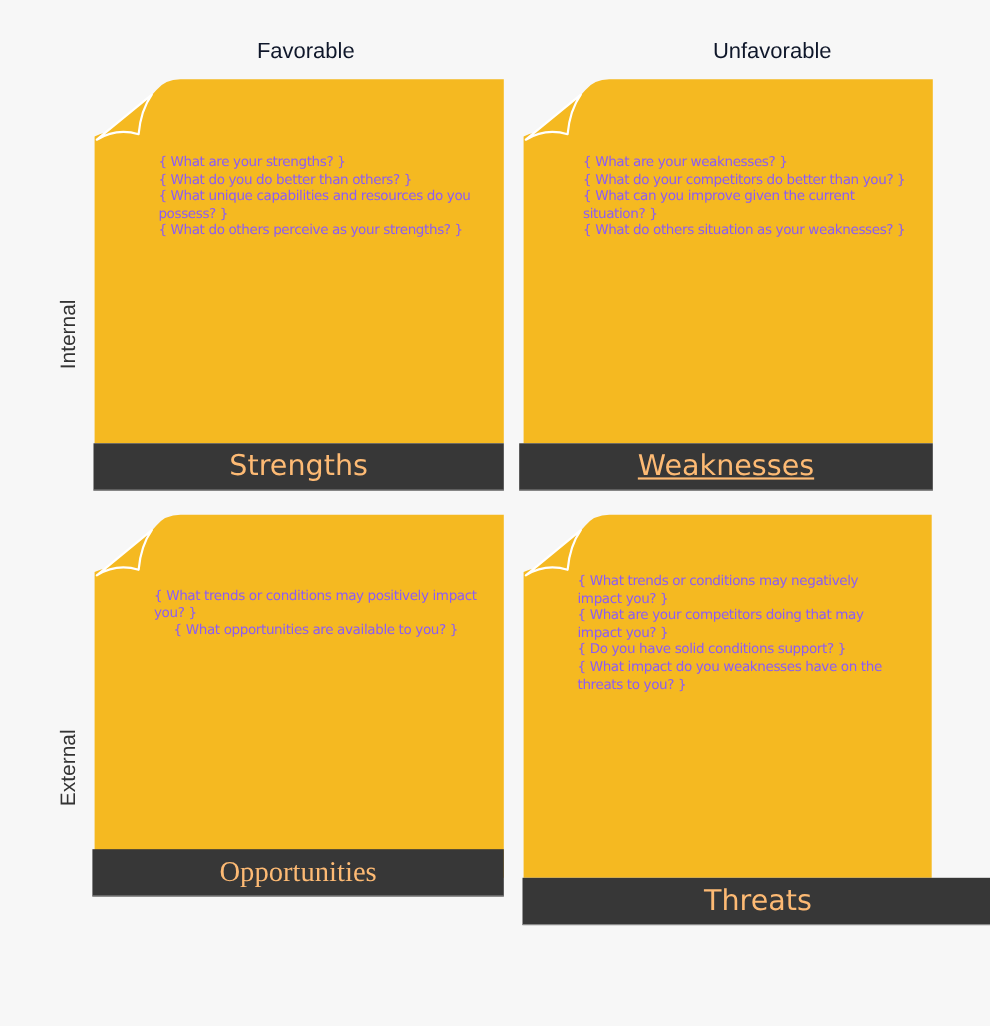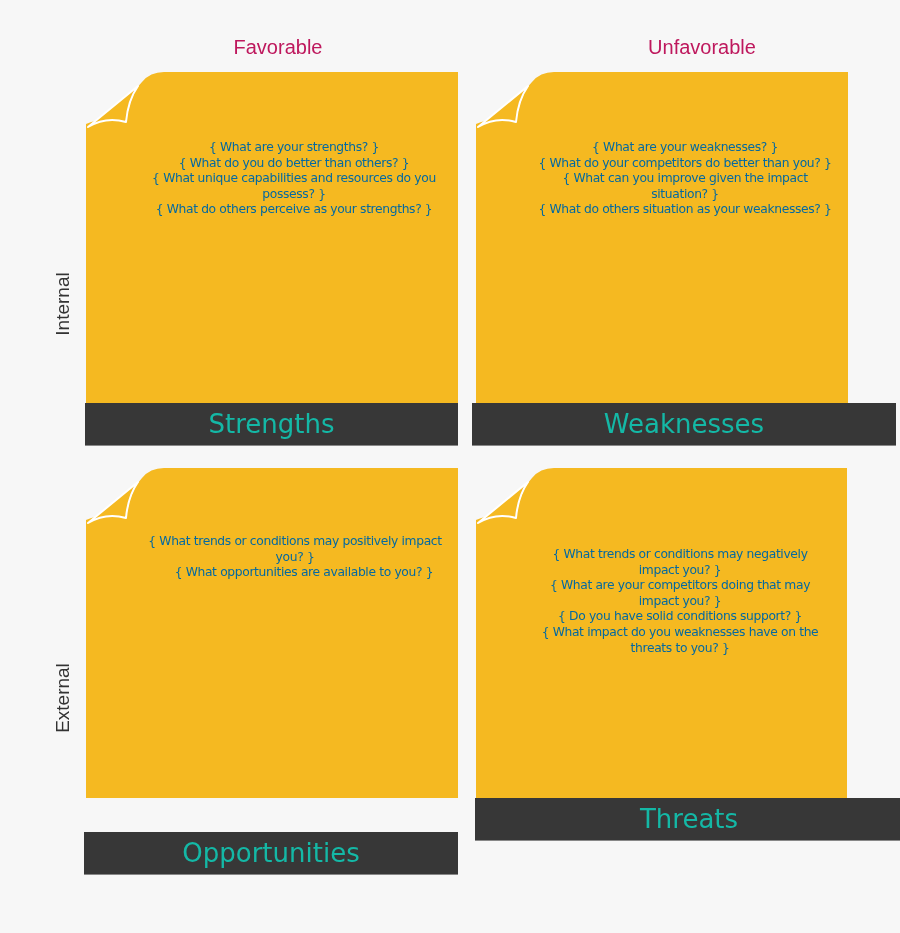--- a/index.html
+++ b/index.html
@@ -2,37 +2,37 @@
 <html><head>
 <meta charset="utf-8">
 <style>
   html, body { margin: 0; padding: 0; }
   body {
     width: 900px; height: 933px; position: relative; overflow: hidden;
     background: #f7f7f7;
     font-family: "Liberation Sans", "DejaVu Sans", sans-serif;
   }
   .col-head {
-    position: absolute; top: 36px; font-size: 20px; color: #be185d;
+    position: absolute; top: 36px; font-size: 20px; color: #0f172a;
     text-align: center; width: 300px;
   }
   .row-head {
     position: absolute; font-size: 19px; color: #333;
     transform: rotate(-90deg); transform-origin: center center;
     width: 140px; text-align: center; height: 24px; line-height: 24px;
   }
   .quad { position: absolute; }
   .quad svg.page { position: absolute; left: 0; top: 0; overflow: visible; }
   .quad .text {
-    position: absolute; font-size: 12.3px; color: #0369a1; line-height: 15.6px;
-    font-family: "DejaVu Sans", sans-serif; letter-spacing: -0.35px; text-align: center;
+    position: absolute; font-size: 12.3px; color: #8b5cf6; line-height: 15.6px;
+    font-family: "DejaVu Sans", sans-serif; letter-spacing: -0.35px;
   }
   .quad .text div { white-space: pre-wrap; }
   .bar {
-    position: absolute; background: #373737; color: #14b8a6;
+    position: absolute; background: #373737; color: #fdba74;
     font-family: "DejaVu Sans", sans-serif; font-size: 26px;
     text-align: center; line-height: 42px; height: 42px;
     border-bottom: 1px solid #888;
   }
 </style>
 </head>
 <body>
 
 <div class="col-head" style="left:128px;">Favorable</div>
 <div class="col-head" style="left:552px;">Unfavorable</div>
@@ -56,46 +56,46 @@
 <div class="bar" style="left:85px; top:403px; width:373px;">Strengths</div>
 
 <div class="quad" style="left:476px; top:72px; width:372px; height:331px;">
   <svg class="page" width="372" height="331">
     <path d="M0,52 Q18,44 40,50 Q44,22 56,10 Q64,0 78,0 L372,0 L372,331 L0,331 Z" fill="#f5b921"></path>
     <path d="M2,55 Q20,44 40,50 Q42,28 52,14 Z" fill="#f5b921" stroke="#ffffff" stroke-width="2" stroke-linejoin="round"></path>
   </svg>
   <div class="text" style="left:54px; top:68px; width:310px;">
     <div>{ What are your weaknesses? }</div>
     <div>{ What do your competitors do better than you? }</div>
-    <div>{ What can you improve given the impact</div>
+    <div>{ What can you improve given the current</div>
     <div>situation? }</div>
     <div>{ What do others situation as your weaknesses? }</div>
   </div>
 </div>
-<div class="bar" style="left:472px; top:403px; width:424px;">Weaknesses</div>
+<div class="bar" style="left:472px; top:403px; width:376px;text-decoration:underline;">Weaknesses</div>
 
 <div class="quad" style="left:86px; top:468px; width:407px; height:330px;">
   <svg class="page" width="372" height="330">
     <path d="M0,52 Q18,44 40,50 Q44,22 56,10 Q64,0 78,0 L372,0 L372,330 L0,330 Z" fill="#f5b921"></path>
     <path d="M2,55 Q20,44 40,50 Q42,28 52,14 Z" fill="#f5b921" stroke="#ffffff" stroke-width="2" stroke-linejoin="round"></path>
   </svg>
   <div class="text" style="left:54px; top:66px; width:310px;">
     <div>{ What trends or conditions may positively impact</div>
     <div>you? }</div>
     <div>     { What opportunities are available to you? }</div>
   </div>
 </div>
-<div class="bar" style="left:84px; top:832px; width:374px;">Opportunities</div>
+<div class="bar" style="left:84px; top:772px; width:374px;font-family:Liberation Serif, serif;">Opportunities</div>
 
 <div class="quad" style="left:476px; top:468px; width:371px; height:330px;">
   <svg class="page" width="371" height="330">
     <path d="M0,52 Q18,44 40,50 Q44,22 56,10 Q64,0 78,0 L371,0 L371,330 L0,330 Z" fill="#f5b921"></path>
     <path d="M2,55 Q20,44 40,50 Q42,28 52,14 Z" fill="#f5b921" stroke="#ffffff" stroke-width="2" stroke-linejoin="round"></path>
   </svg>
-  <div class="text" style="left:49px; top:53px; width:310px;margin-top:26px;">
+  <div class="text" style="left:49px; top:53px; width:310px;">
     <div>{ What trends or conditions may negatively</div>
     <div>impact you? }</div>
     <div>{ What are your competitors doing that may</div>
     <div>impact you? }</div>
     <div>{ Do you have solid conditions support? }</div>
     <div>{ What impact do you weaknesses have on the</div>
     <div>threats to you? }</div>
   </div>
 </div>
 <div class="bar" style="left:475px; top:798px; width:428px;">Threats</div>

